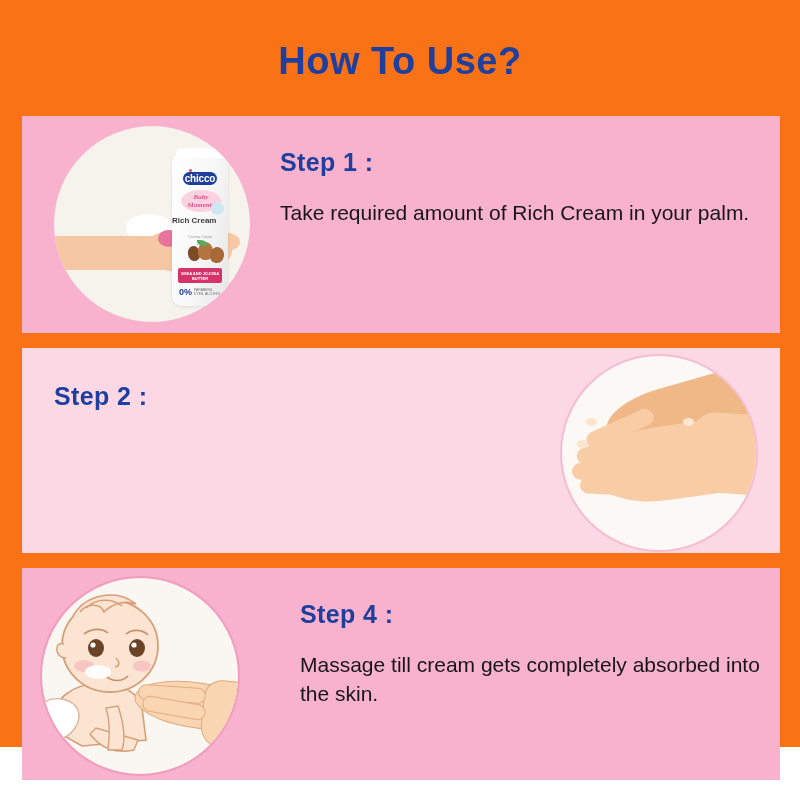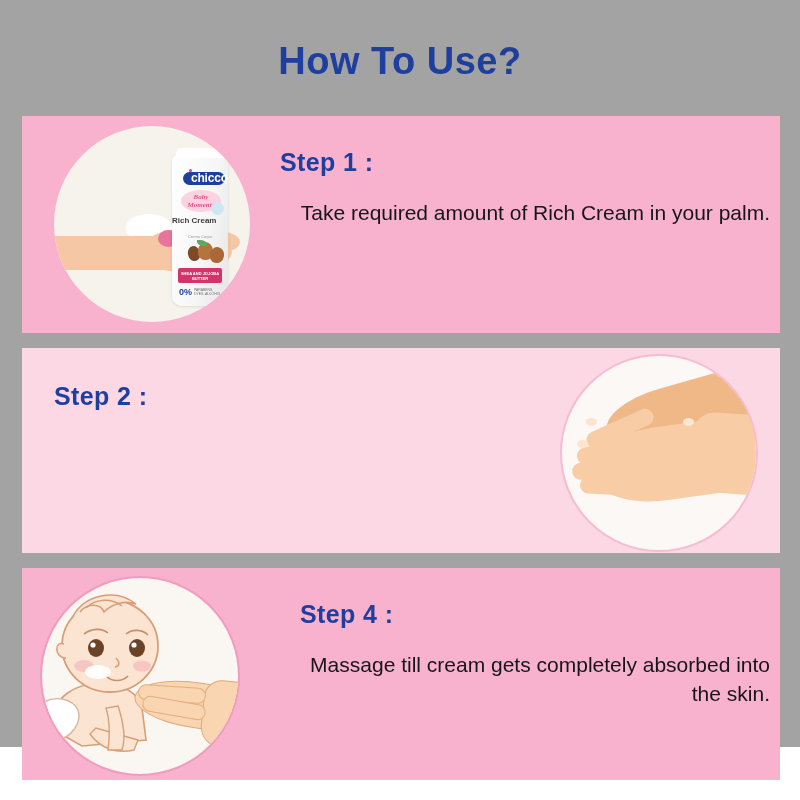--- a/index.html
+++ b/index.html
@@ -12,21 +12,21 @@
     width: 800px;
     height: 800px;
     font-family: "Liberation Sans", sans-serif;
     -webkit-font-smoothing: antialiased;
     overflow: hidden;
   }
   .page {
     position: relative;
     width: 800px;
     height: 747px;
-    background: #a3a3a3;
+    background: #f97316;
   }
 
   
   .title {
     position: absolute;
     top: 40px;
     left: 0;
     width: 800px;
     text-align: center;
     font-size: 38px;
@@ -90,21 +90,20 @@
     letter-spacing: 0.4px;
     margin: 0 0 22px 0;
     font-family: "Liberation Sans", sans-serif;
   }
   .step-body {
     color: #16161a;
     font-size: 21px;
     line-height: 1.38;
     margin: 0;
     font-family: "Liberation Sans", sans-serif;
-    text-align: right;
   }
 
   
   .ill { position: absolute; inset: 0; }
   .cream-blob {
     position: absolute;
     left: 72px; top: 88px;
     width: 46px; height: 26px;
     background: #ffffff;
     border-radius: 50% 50% 40% 40%;
@@ -154,27 +153,26 @@
     background: #ffffff;
     border-radius: 6px 6px 2px 2px;
   }
   .logo-pill {
     position: absolute;
     left: 11px; top: 18px;
     width: 34px; height: 13px;
     background: #1e3f9e;
     border-radius: 7px;
     color: #ffffff;
-    font-size: 12px;
+    font-size: 10px;
     font-weight: bold;
     text-align: center;
     line-height: 13px;
     letter-spacing: -0.2px;
     font-family: "Liberation Sans", sans-serif;
-    padding-left: 8px;
   }
   .logo-dot {
     position: absolute;
     left: 17px; top: 15px;
     width: 3px; height: 3px;
     background: #e8417a;
     border-radius: 50%;
   }
   .bm-cloud {
     position: absolute;

